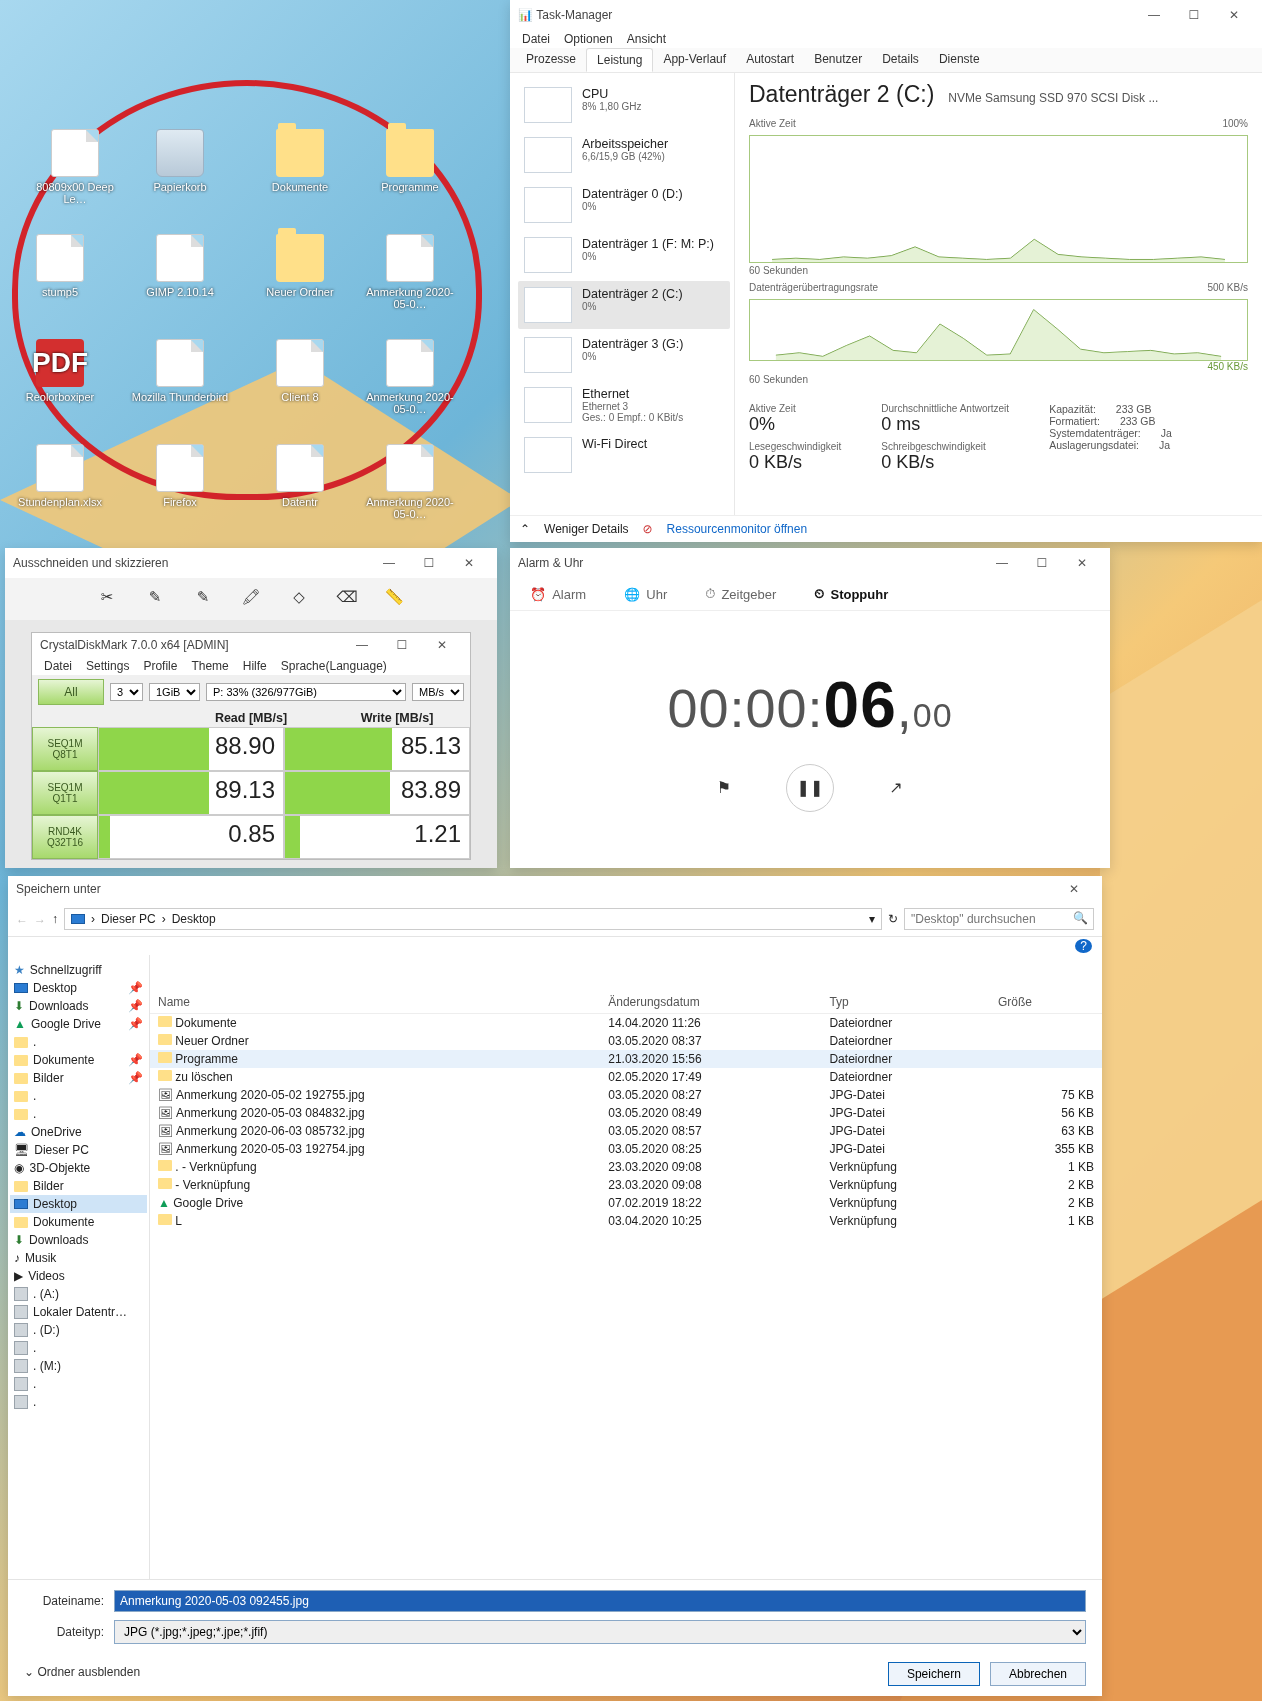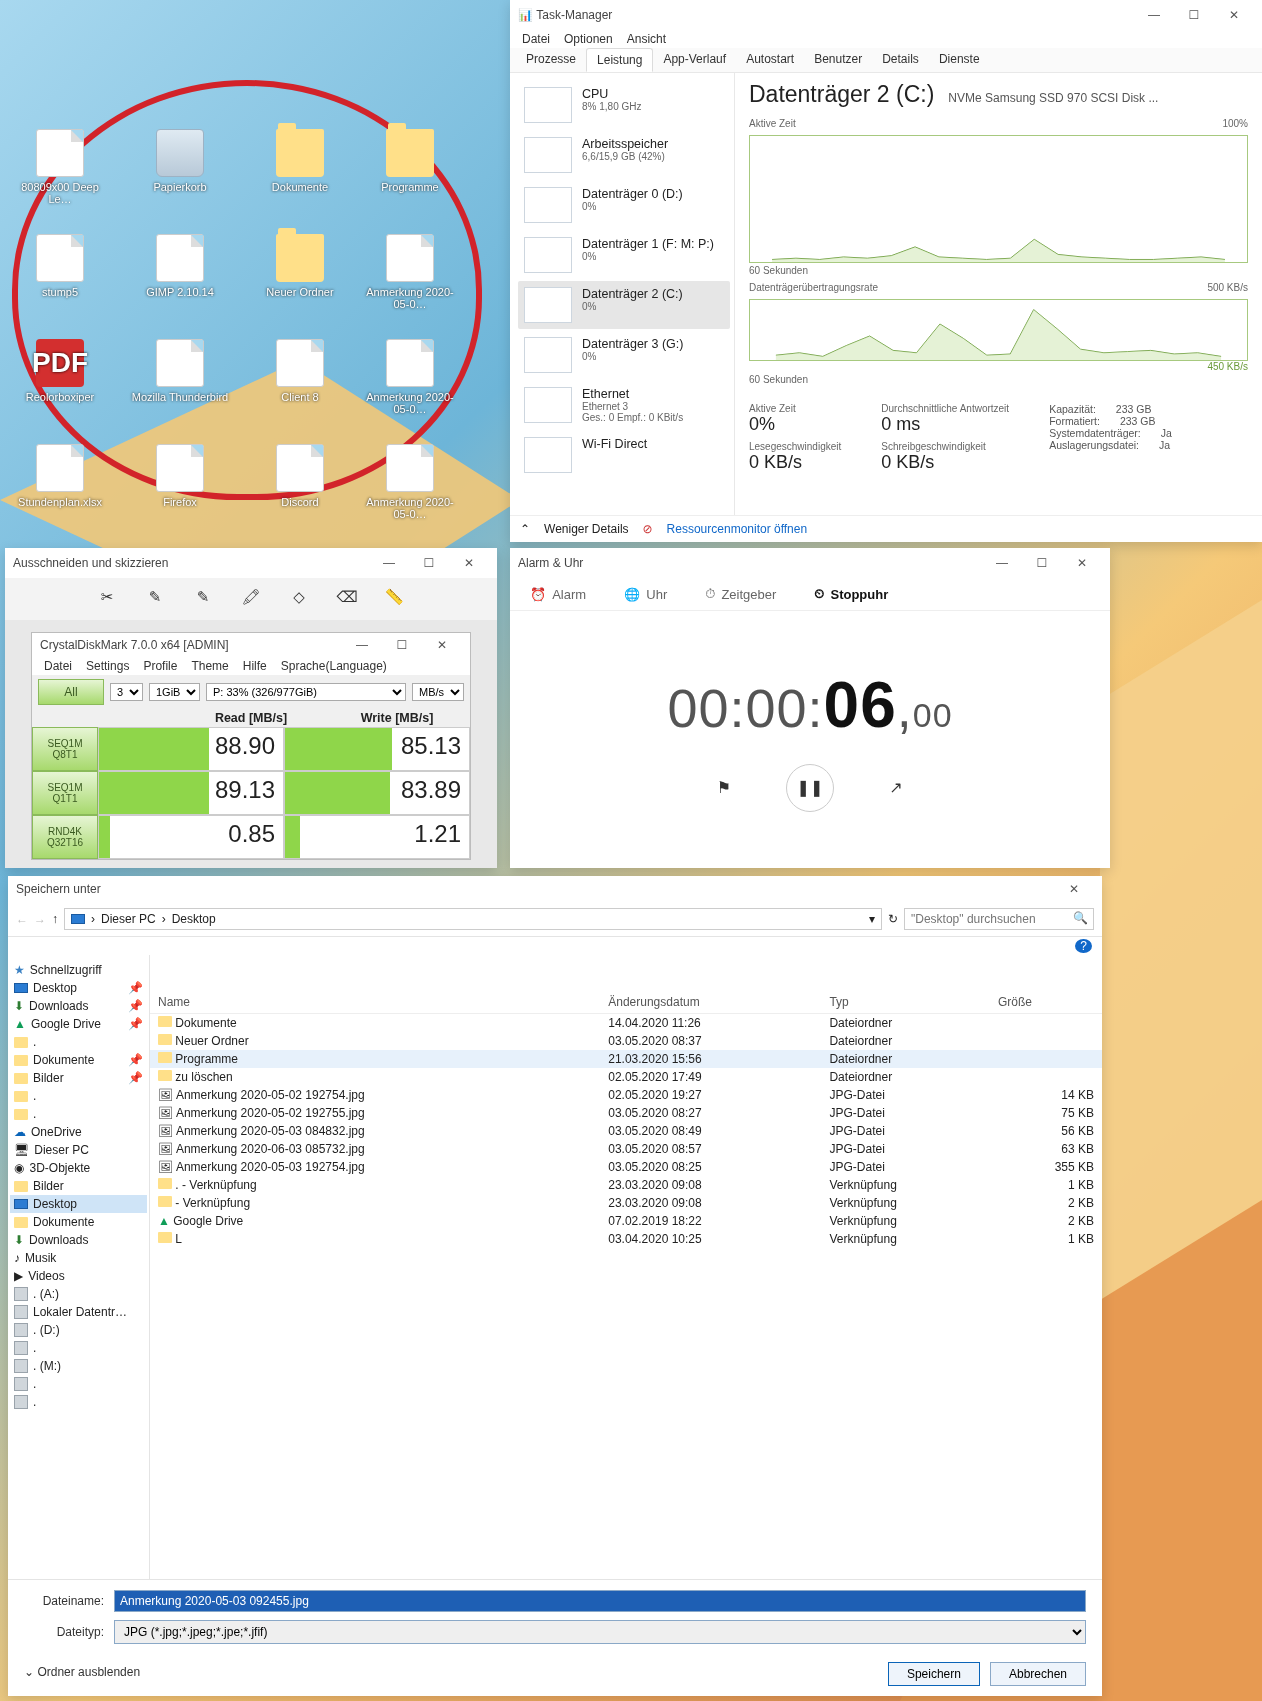--- a/index.html
+++ b/index.html
@@ -118,21 +118,21 @@
 
 <svg class="wallpaper-poly">
   <polygon points="0,500 300,360 520,500 300,640" fill="#f2c878" opacity=".9"></polygon>
   <polygon points="1100,700 1262,600 1262,1500 1100,1600" fill="#f4d08a" opacity=".95"></polygon>
   <polygon points="1100,1300 1262,1200 1262,1701 900,1701" fill="#e79a52"></polygon>
 </svg>
 
 <div class="desktop">
   <div class="annot-circle"></div>
   <div id="desktop-icons">
-      <div class="dicon" style="left: 10px; top: 120px;">
+      <div class="dicon" style="left: 25px; top: 120px;">
         <div class="glyph glyph-file"></div>
         <div>80809x00 Deep Le…</div>
       </div>
       <div class="dicon" style="left: 130px; top: 120px;">
         <div class="glyph glyph-bin"></div>
         <div>Papierkorb</div>
       </div>
       <div class="dicon" style="left: 250px; top: 120px;">
         <div class="glyph glyph-folder"></div>
         <div>Dokumente</div>
@@ -176,21 +176,21 @@
       <div class="dicon" style="left: 10px; top: 435px;">
         <div class="glyph glyph-file"></div>
         <div>Stundenplan.xlsx</div>
       </div>
       <div class="dicon" style="left: 130px; top: 435px;">
         <div class="glyph glyph-file"></div>
         <div>Firefox</div>
       </div>
       <div class="dicon" style="left: 250px; top: 435px;">
         <div class="glyph glyph-file"></div>
-        <div>Discord</div>
+        <div>Datentr</div>
       </div>
       <div class="dicon" style="left: 360px; top: 435px;">
         <div class="glyph glyph-file"></div>
         <div>Anmerkung 2020-05-0…</div>
       </div>
     </div>
 </div>
 
 <div id="taskmgr" class="win">
   <div class="titlebar">
@@ -619,26 +619,20 @@
               <td>Dateiordner</td>
               <td style="text-align:right"></td>
             </tr>
             <tr>
               <td><span class="ico ico-folder"></span> zu löschen</td>
               <td>02.05.2020 17:49</td>
               <td>Dateiordner</td>
               <td style="text-align:right"></td>
             </tr>
             <tr>
-              <td>🖼 Anmerkung 2020-05-02 192754.jpg</td>
-              <td>02.05.2020 19:27</td>
-              <td>JPG-Datei</td>
-              <td style="text-align:right">14 KB</td>
-            </tr>
-            <tr>
               <td>🖼 Anmerkung 2020-05-02 192755.jpg</td>
               <td>03.05.2020 08:27</td>
               <td>JPG-Datei</td>
               <td style="text-align:right">75 KB</td>
             </tr>
             <tr>
               <td>🖼 Anmerkung 2020-05-03 084832.jpg</td>
               <td>03.05.2020 08:49</td>
               <td>JPG-Datei</td>
               <td style="text-align:right">56 KB</td>

